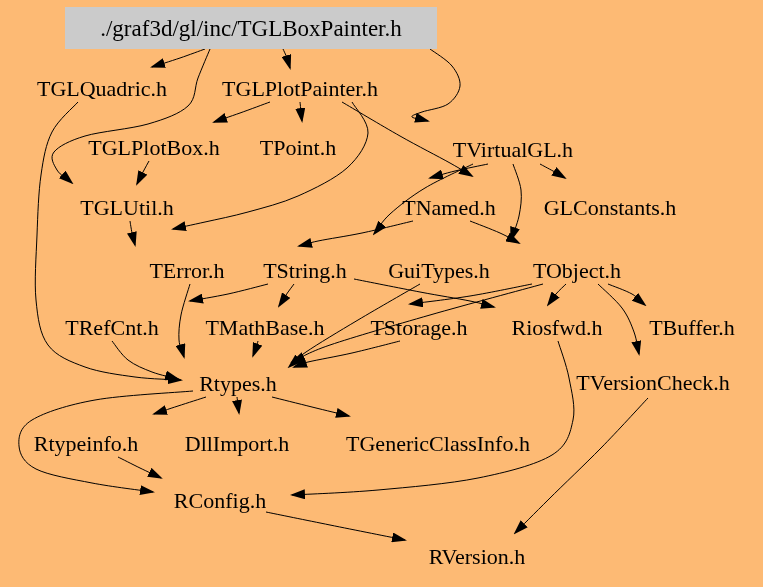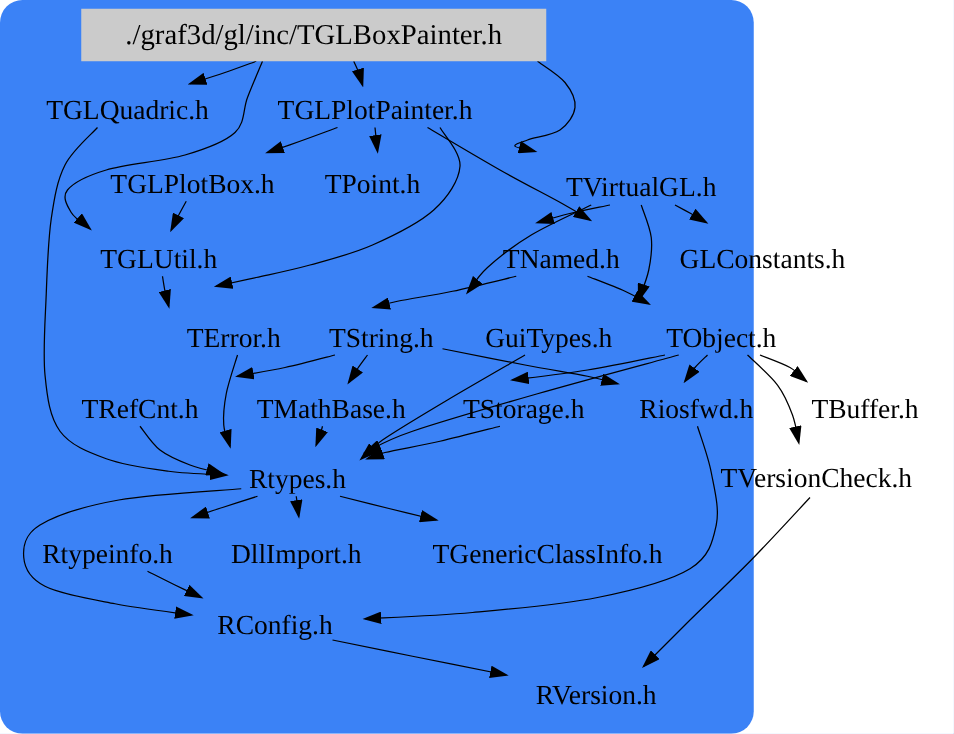--- a/index.html
+++ b/index.html
@@ -6,24 +6,23 @@
     margin: 0;
     padding: 0;
     background: #ffffff;
     width: 763px;
     height: 587px;
     overflow: hidden;
     font-family: "Liberation Serif", "DejaVu Serif", serif;
   }
   .canvas {
     position: relative;
-    width: 603px;
+    width: 763px;
     height: 587px;
-    background: #3b82f6;
-    border-radius: 18px;
+    background: #fdba74;
   }
   svg { display: block; }
   .edge {
     fill: none;
     stroke: #000000;
     stroke-width: 1px;
   }
   .node-label {
     font-family: "Liberation Serif", "DejaVu Serif", serif;
     font-size: 22px;

